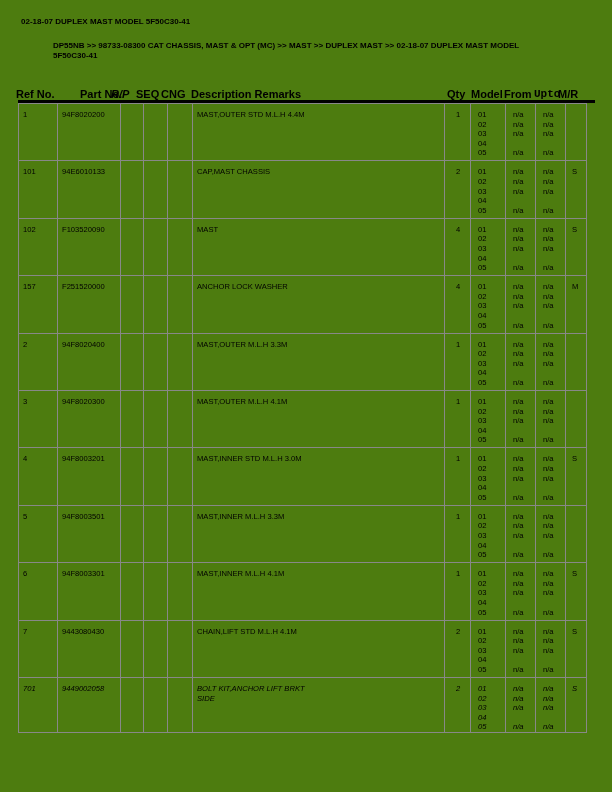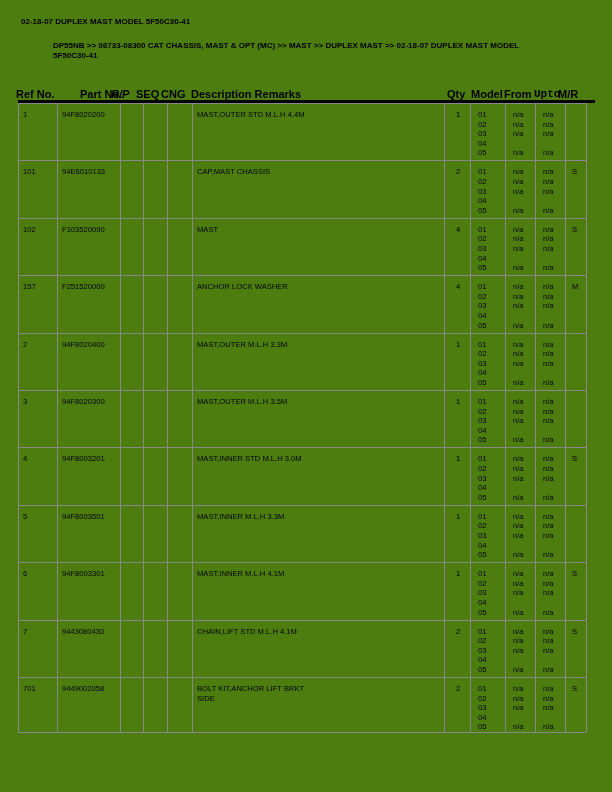--- a/index.html
+++ b/index.html
@@ -54,21 +54,21 @@
     font-size: 7.6px;
   }
   table.parts td {
     border: 1px solid #888888;
     vertical-align: top;
     padding: 6px 2px 0 4px;
     line-height: 9.6px;
     overflow: hidden;
   }
   table.parts tr { height: 57.4px; }
-  table.parts tr:last-child { height: 53px; }
+  table.parts tr:last-child { height: 53px; font-style: italic; }
 
   .c-qty   { padding-left: 11px !important; }
   .c-model { padding-left: 7px !important; }
   .c-from  { padding-left: 7px !important; }
   .c-upto  { padding-left: 7px !important; }
   .c-mr    { padding-left: 6px !important; }
   .c-desc  { white-space: pre-line; }
   .ln { height: 9.6px; line-height: 9.6px; white-space: nowrap; }
 </style>
 </head>
@@ -266,21 +266,21 @@
             <div class="ln">n/a</div>
           </td>
     <td class="c-mr"></td>
   </tr>
         <tr>
     <td class="c-ref">3</td>
     <td class="c-part">94F8020300</td>
     <td class="c-rp"></td>
     <td class="c-seq"></td>
     <td class="c-cng"></td>
-    <td class="c-desc">MAST,OUTER M.L.H 3.5M</td>
+    <td class="c-desc">MAST,OUTER M.L.H 4.1M</td>
     <td class="c-qty">1</td>
     <td class="c-model">
             <div class="ln">01</div>
             <div class="ln">02</div>
             <div class="ln">03</div>
             <div class="ln">04</div>
             <div class="ln">05</div>
           </td>
     <td class="c-from">
             <div class="ln">n/a</div>

